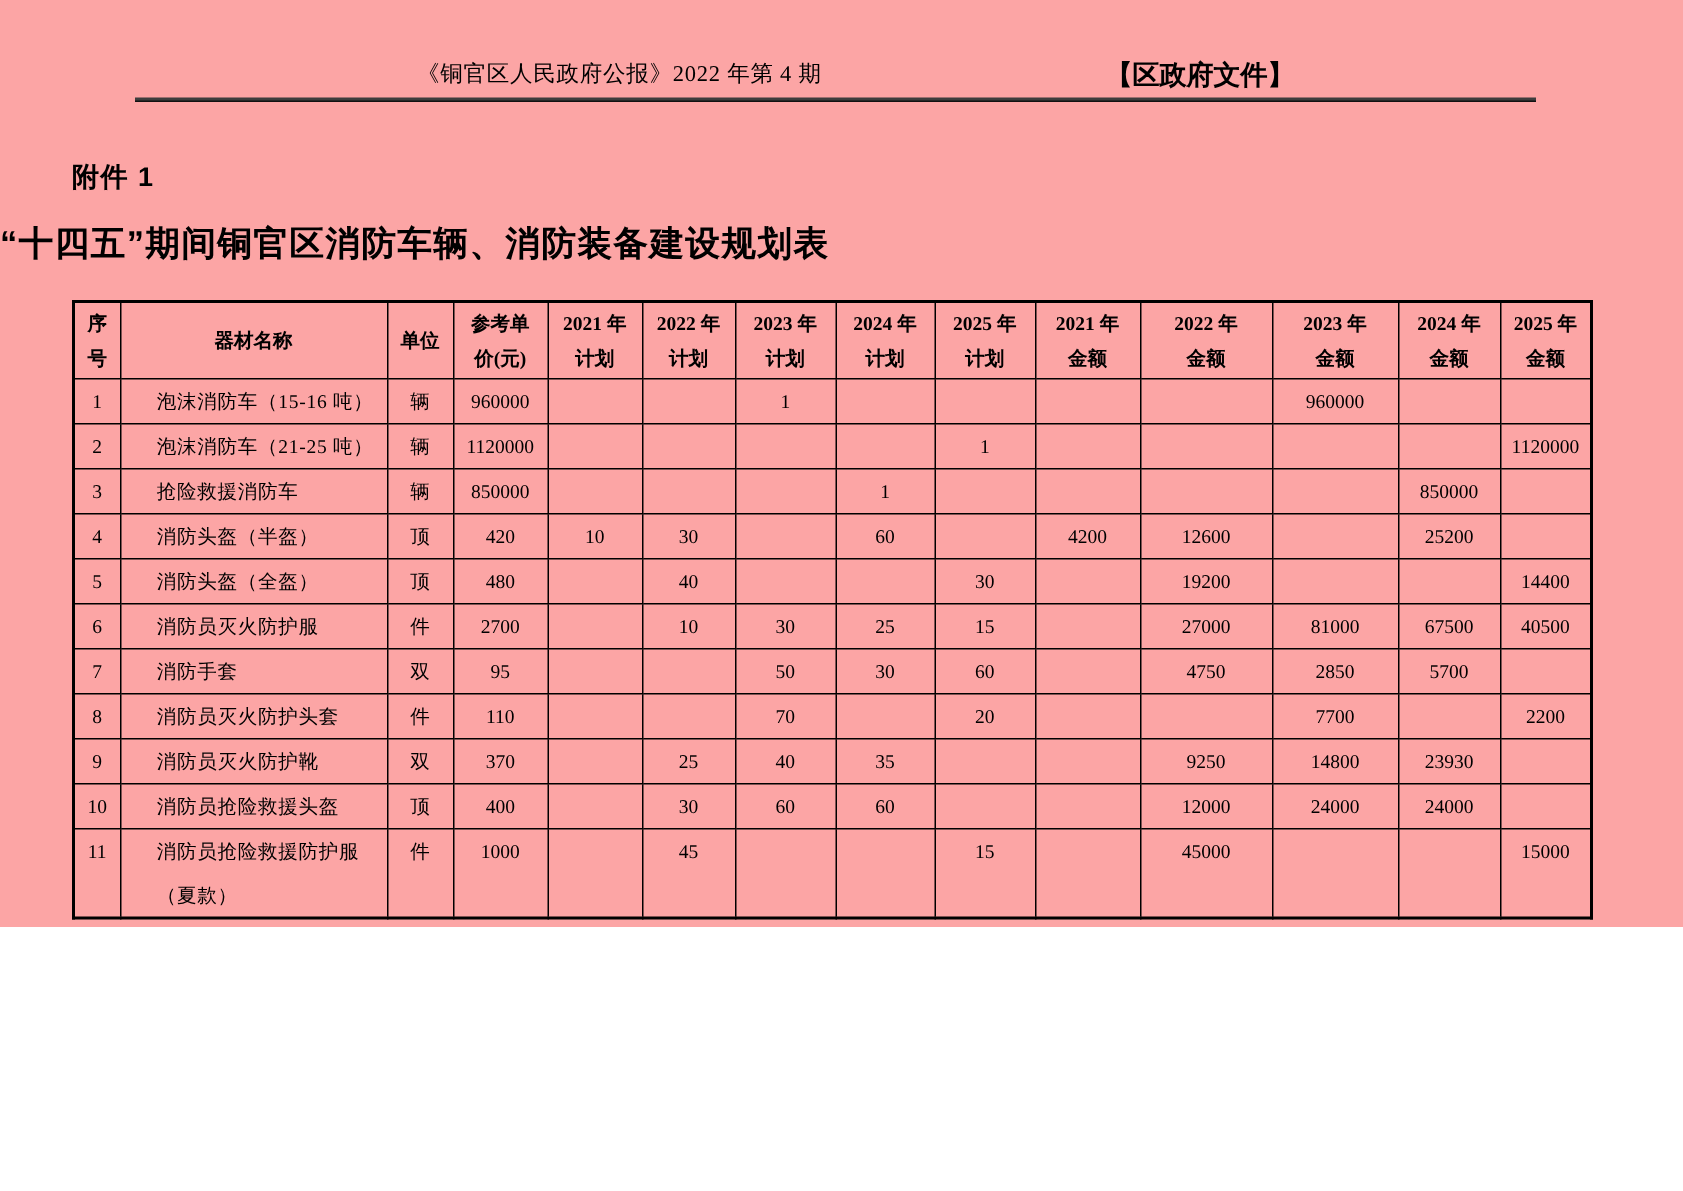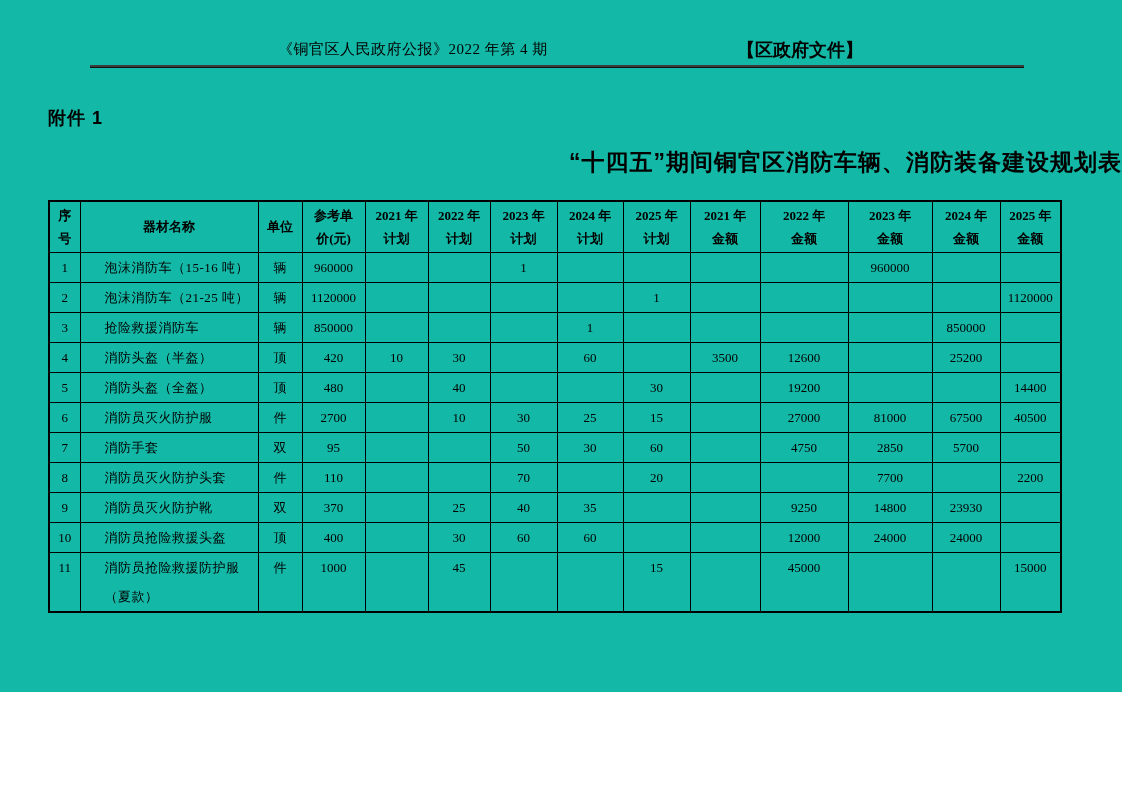--- a/index.html
+++ b/index.html
@@ -5,22 +5,22 @@
   * { margin: 0; padding: 0; box-sizing: border-box; }
   html, body { width: 1122px; height: 794px; }
   body {
     background: #ffffff;
     font-family: "Liberation Serif", "DejaVu Serif", serif;
     color: #000000;
   }
   .page {
     position: relative;
     width: 1122px;
-    height: 692px;
-    background: #14b8a6;
+    height: 618px;
+    background: #fca5a5;
     overflow: hidden;
   }
   .gazette-title {
     position: absolute;
     left: 278px;
     top: 40px;
     font-size: 15px;
     letter-spacing: 0.5px;
     white-space: nowrap;
   }
@@ -49,21 +49,21 @@
     font-size: 18px;
     font-family: "Liberation Sans", "DejaVu Sans", sans-serif;
     letter-spacing: 1px;
     font-weight: bold;
   }
   .main-title {
     position: absolute;
     left: 0;
     top: 147px;
     width: 100%;
-    text-align: right;
+    text-align: left;
     font-size: 23px;
     font-weight: bold;
     font-family: "Liberation Sans", "DejaVu Sans", sans-serif;
     letter-spacing: 1px;
   }
   .table-wrap {
     position: absolute;
     left: 48px;
     top: 200px;
   }
@@ -225,21 +225,21 @@
           <tr>
             <td>4</td>
             <td class="name-cell">消防头盔（半盔）</td>
             <td>顶</td>
             <td>420</td>
             <td>10</td>
             <td>30</td>
             <td></td>
             <td>60</td>
             <td></td>
-            <td>3500</td>
+            <td>4200</td>
             <td>12600</td>
             <td></td>
             <td>25200</td>
             <td></td>
           </tr>
           <tr>
             <td>5</td>
             <td class="name-cell">消防头盔（全盔）</td>
             <td>顶</td>
             <td>480</td>

